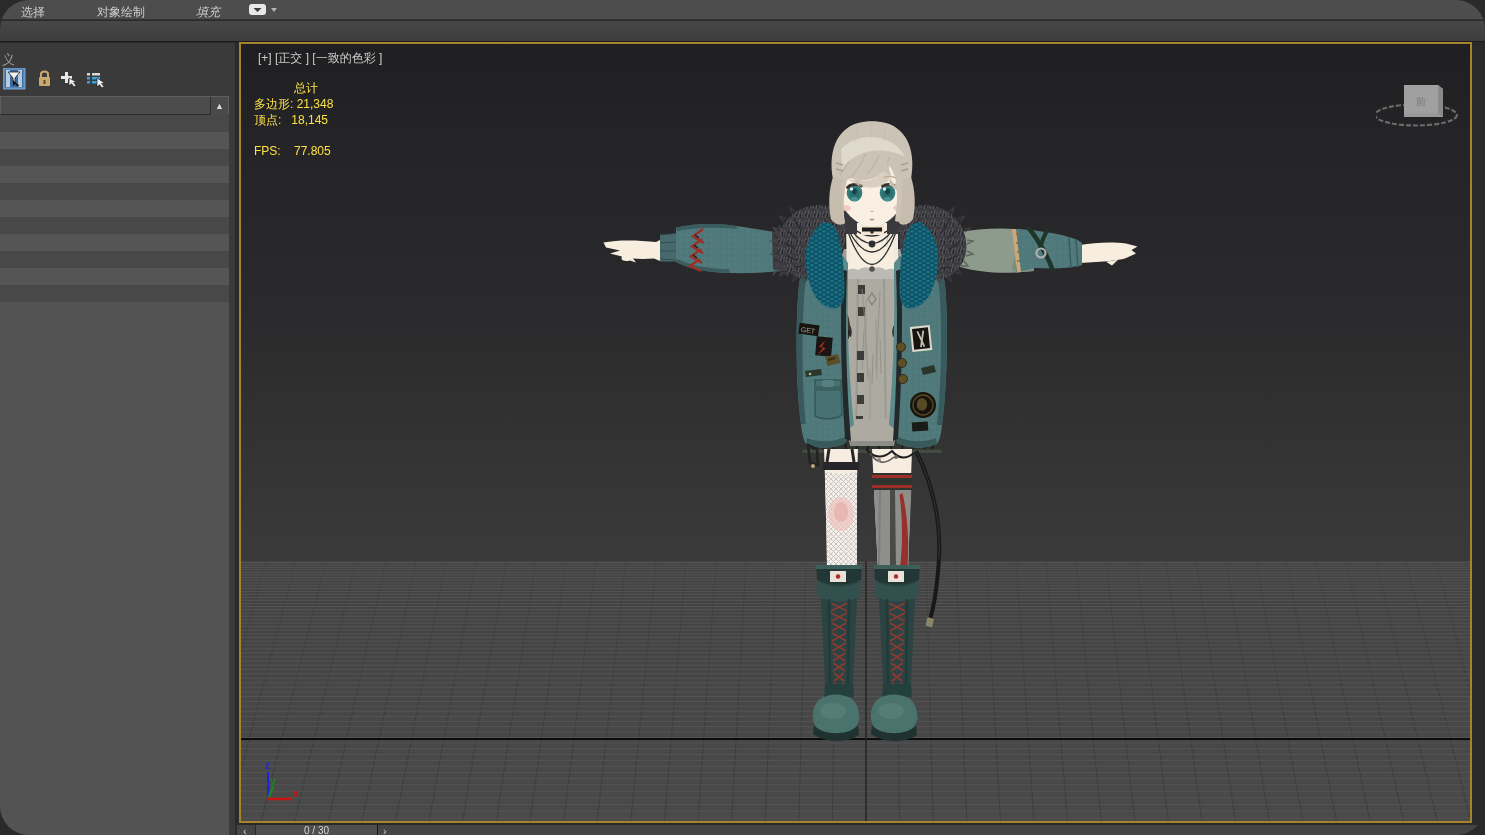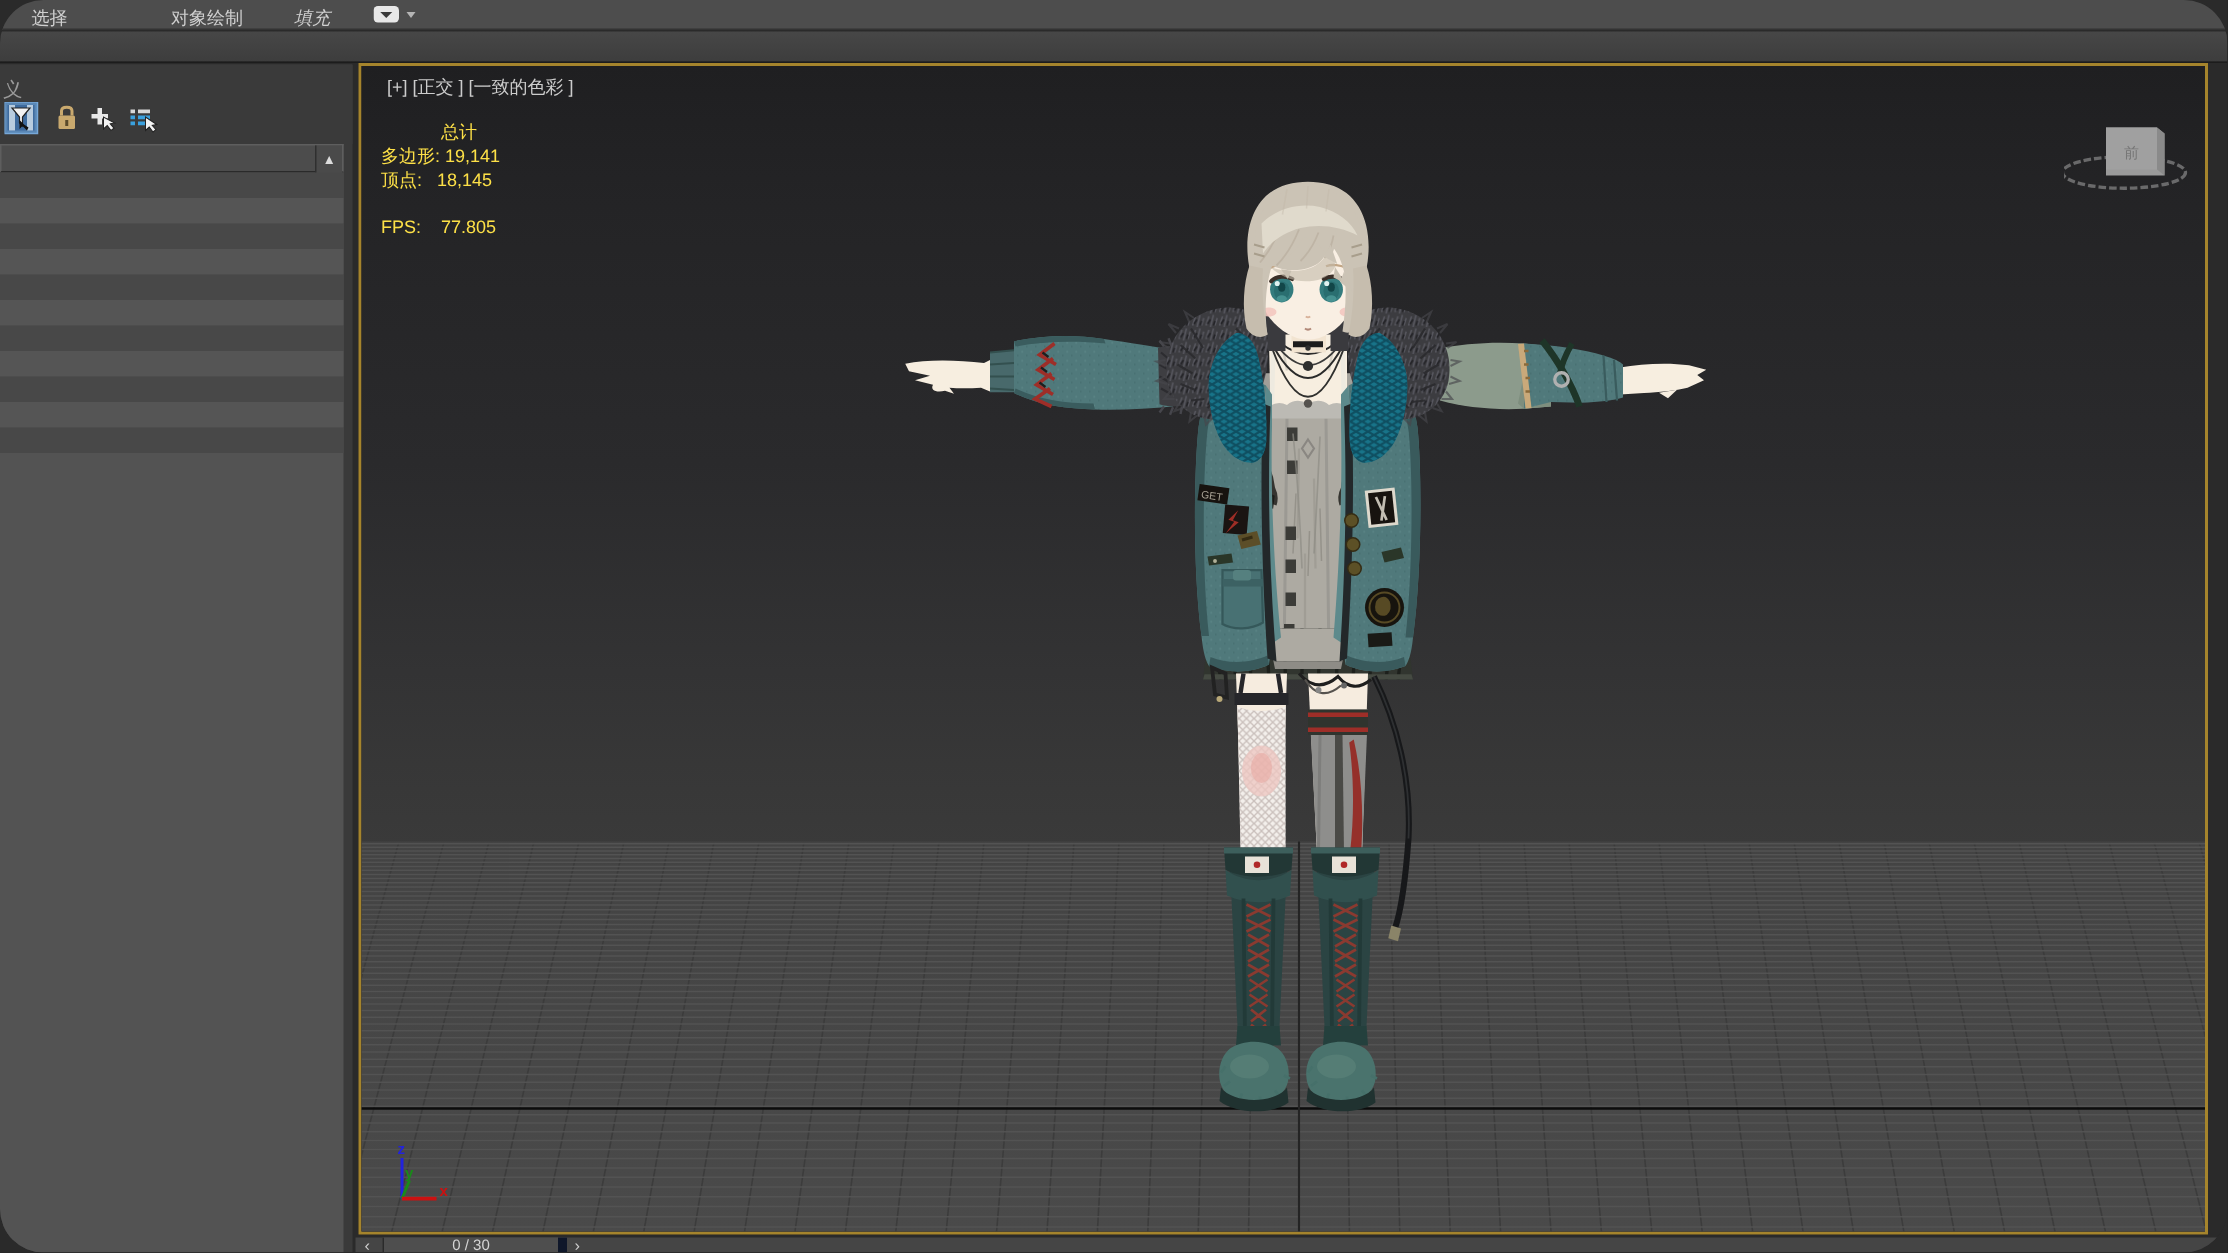--- a/index.html
+++ b/index.html
@@ -28,21 +28,21 @@
 
 #rstrip{position:absolute;left:1472px;top:42px;width:13px;height:793px;background:#2a2a2a;}
 
 #timeline{position:absolute;left:237px;top:825px;width:1248px;height:10px;background:#454545;}
 </style>
 </head>
 <body>
 <div id="app">
   <div id="menubar">
     <span class="mi" style="left:21px;">选择</span>
-    <span class="mi" style="left:97px;margin-left:17px;">对象绘制</span>
+    <span class="mi" style="left:97px;">对象绘制</span>
     <span class="mi" style="left:196px;font-style:italic;">填充</span>
     <svg style="position:absolute;left:249px;top:4px;" width="30" height="12" viewBox="0 0 30 12">
       <rect x="0" y="0" width="17" height="11" rx="3" fill="#e8e8e8"></rect>
       <path d="M4.5 4 L12.5 4 L8.5 8 Z" fill="#3a3a3a"></path>
       <path d="M22 4 L28 4 L25 8 Z" fill="#b5b5b5"></path>
     </svg>
   </div>
   <div id="ribbon"></div>
   <div id="lpanel">
     <div class="hdr"></div>
@@ -214,21 +214,21 @@
         <line x1="0" y1="747.3" x2="1229" y2="747.3" stroke="#555555" stroke-width="1" opacity="0.9"></line>
         <line x1="0" y1="753.8" x2="1229" y2="753.8" stroke="#555555" stroke-width="1" opacity="0.9"></line>
         <line x1="0" y1="760.4" x2="1229" y2="760.4" stroke="#555555" stroke-width="1" opacity="0.9"></line>
         <line x1="0" y1="767.2" x2="1229" y2="767.2" stroke="#555555" stroke-width="1" opacity="0.9"></line>
         <line x1="0" y1="774.0" x2="1229" y2="774.0" stroke="#555555" stroke-width="1" opacity="0.9"></line>
         <line x1="0" y1="695" x2="1229" y2="695" stroke="#0c0c0c" stroke-width="1.8"></line>
         <line x1="625" y1="517" x2="625" y2="777" stroke="#242424" stroke-width="1.4"></line>
       </svg>
     <div id="vptext">[+] [正交 ] [一致的色彩 ]</div>
     <span class="stats" style="left:53px;top:36px;">总计</span>
-    <span class="stats" style="left:13px;top:52px;">多边形: 19,141</span>
+    <span class="stats" style="left:13px;top:52px;">多边形: 21,348</span>
     <span class="stats" style="left:13px;top:68px;">顶点: &nbsp;&nbsp;18,145</span>
     <span class="stats" style="left:13px;top:100px;text-align:right;">FPS: &nbsp;&nbsp;&nbsp;77.805</span>
 
     <svg style="position:absolute;left:1135px;top:35px;" width="95" height="60" viewBox="0 0 95 60">
       <ellipse cx="40" cy="36" rx="41" ry="10.5" fill="none" stroke="#909090" stroke-width="2.2" stroke-dasharray="5 2" opacity="0.65"></ellipse>
       <path d="M28 6 L62 6 L67 10 L67 38 L28 38 Z" fill="#9a9a9a"></path>
       <path d="M62 6 L67 10 L67 38 L62 34 Z" fill="#8a8a8a"></path>
       <rect x="28" y="6" width="34" height="28" fill="#a0a0a0"></rect>
       <text x="45" y="26" font-size="10" fill="#777" text-anchor="middle">前</text>
     </svg>
@@ -486,16 +486,16 @@
       <path d="M276 606 C284 617 312 617 320 606 L321 616 C311 624 286 624 275 615 Z" fill="#203230"></path>
 
       <path d="M320 332 C335 362 345 400 343 440 C341 468 338 488 334 500" stroke="#17181a" stroke-width="4" fill="none"></path>
       <path d="M320 332 C335 362 345 400 343 440" stroke="#2e3032" stroke-width="1.2" fill="none"></path>
       <path d="M331.5 498 l6.5 2 l-2 8.5 l-6.5 -2 Z" fill="#8a8468"></path>
     </svg>
   </div>
   <div id="rstrip"></div>
   <div id="timeline">
     <div style="position:absolute;left:6px;top:0;width:12px;height:10px;color:#cfcfcf;font-size:11px;">‹</div>
-    <div style="position:absolute;left:18px;top:0;width:123px;height:10px;background:#4e4e4e;border-left:1px solid #2a2a2a;border-right:6px solid #0f172a;color:#d5d5d5;font-size:10px;text-align:center;">0 / 30</div>
+    <div style="position:absolute;left:18px;top:0;width:123px;height:10px;background:#4e4e4e;border-left:1px solid #2a2a2a;border-right:1px solid #0f172a;color:#d5d5d5;font-size:10px;text-align:center;">0 / 30</div>
     <div style="position:absolute;left:146px;top:0;width:12px;height:10px;color:#cfcfcf;font-size:11px;">›</div>
   </div>
 </div>
 
 </body></html>

